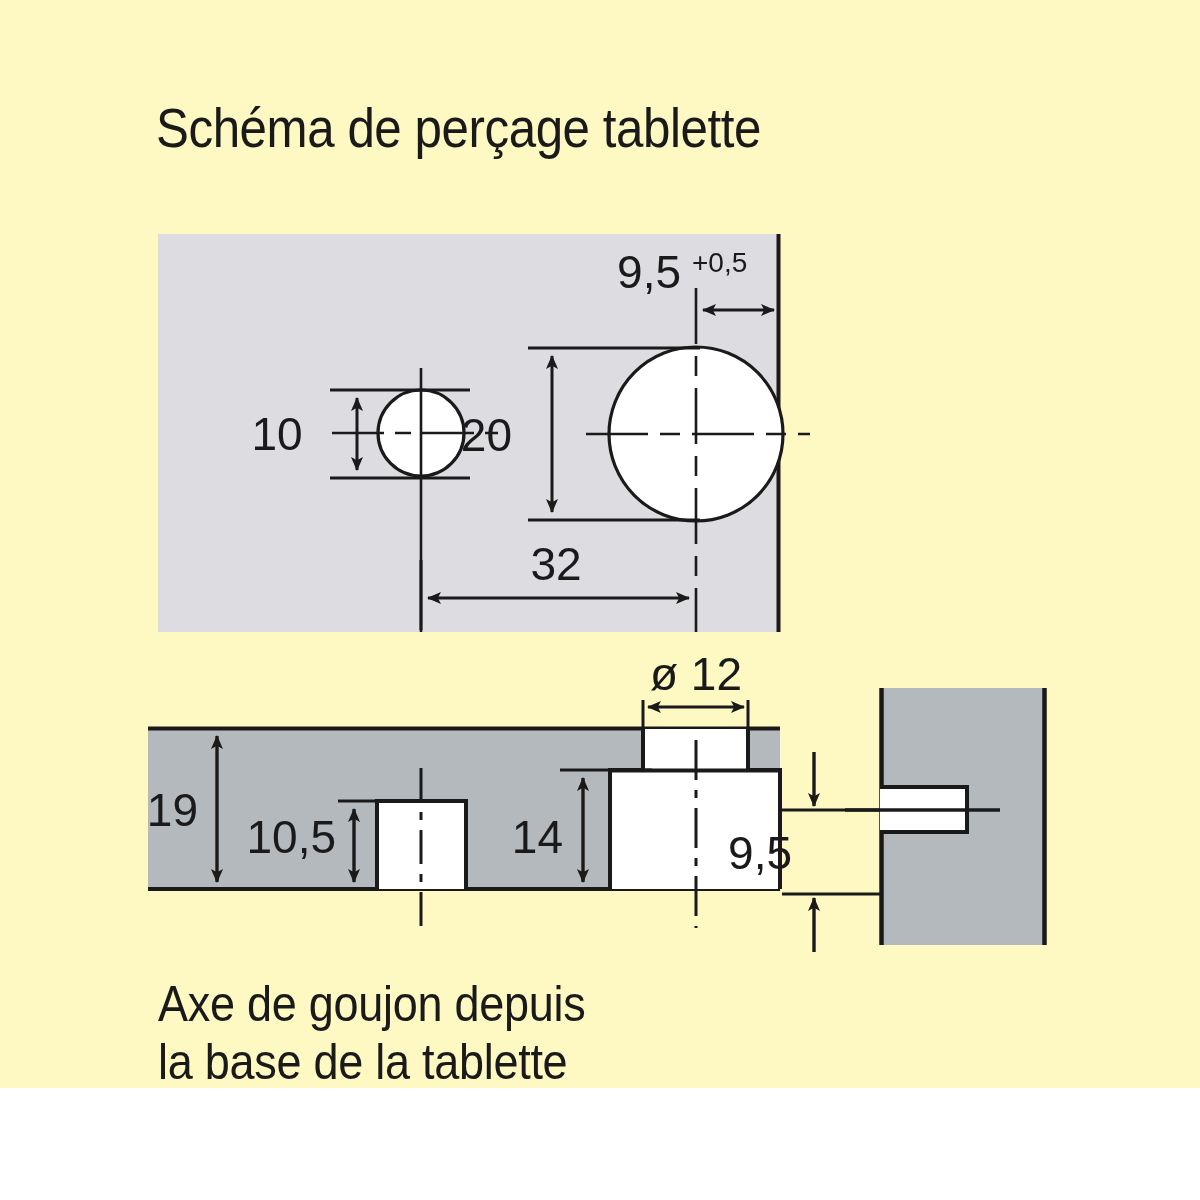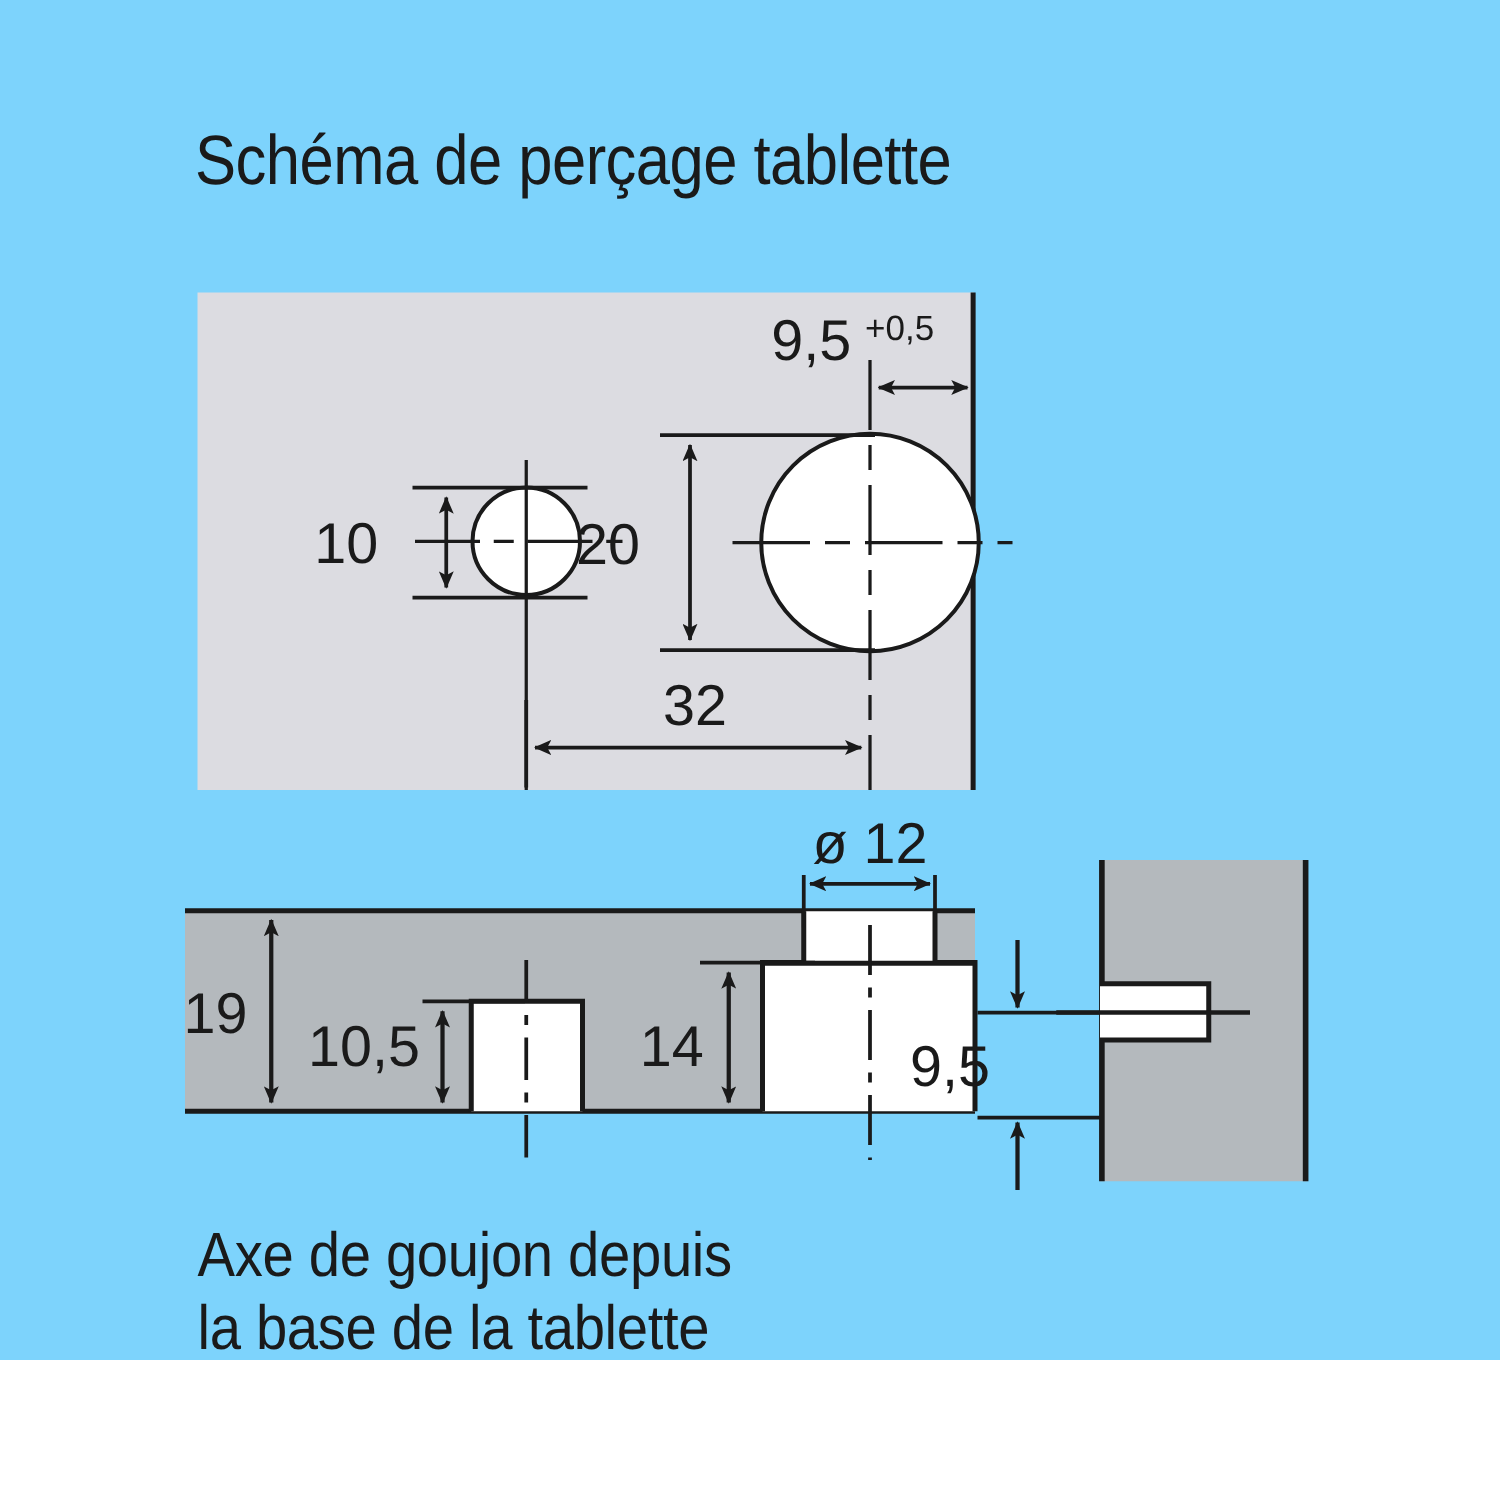--- a/index.html
+++ b/index.html
@@ -4,21 +4,21 @@
 <style>
   html, body {
     margin: 0;
     padding: 0;
     background: #ffffff;
   }
   #page {
     position: relative;
     width: 1200px;
     height: 1088px;
-    background: #7dd3fc;
+    background: #fef9c3;
     font-family: "Liberation Sans", sans-serif;
     overflow: hidden;
   }
   .title {
     position: absolute;
     left: 156px;
     top: 95px;
     font-size: 56px;
     font-weight: 400;
     color: #1a1a1a;

